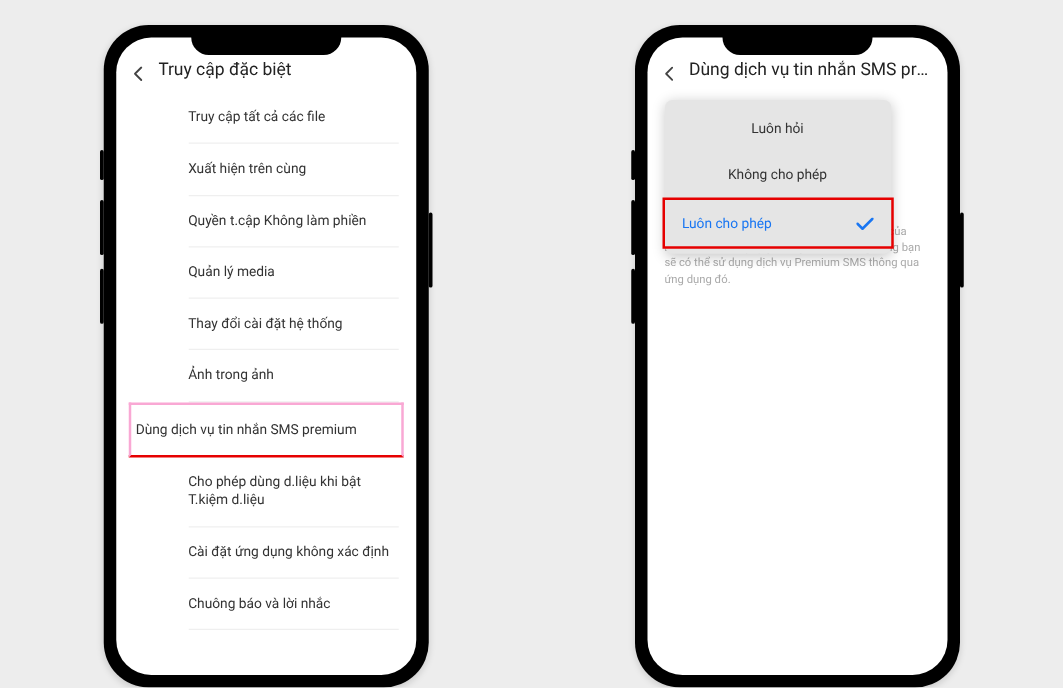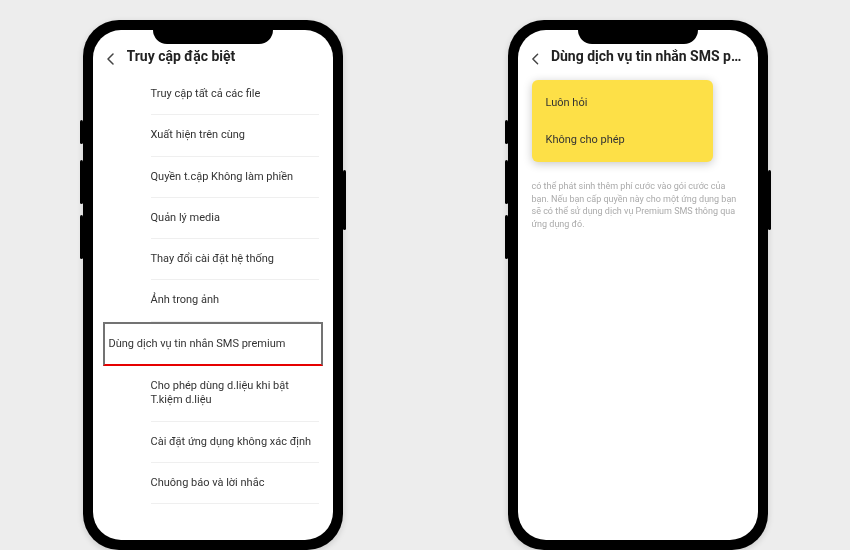--- a/index.html
+++ b/index.html
@@ -58,55 +58,56 @@
       gap: 10px;
     }
     .back-icon {
       width: 12px;
       height: 12px;
       display: inline-block;
     }
     .back-icon svg { width: 100%; height: 100%; }
     .title {
       font-size: 14px;
-      font-weight: 700;
+      font-weight: 400;
       color: #222;
       white-space: nowrap;
       overflow: hidden;
       text-overflow: ellipsis;
     }
     .list {
       padding: 0 14px;
     }
     .list-item {
       font-size: 11px;
       color: #333;
       padding: 13px 0;
       border-bottom: 1px solid #efefef;
       line-height: 1.3;
       margin-left: 44px;
     }
     .highlight-red {
-      border: 2px solid #737373;
+      border: 2px solid #f9a8d4;
       margin-left: -4px;
       margin-right: -4px;
       padding-left: 4px;
       padding-right: 20px;
       border-bottom: 2px solid #e60000;
     }
     .dropdown-panel {
       position: absolute;
       top: 50px;
       left: 14px;
       right: 45px;
-      background: #fde047;
+      background: #e5e5e5;
       border-radius: 6px;
       box-shadow: 0 2px 10px rgba(0,0,0,0.22);
       z-index: 5;
       padding: 4px 0;
+      text-align: center;
     }
     .dropdown-item {
       font-size: 11px;
       color: #333;
       padding: 12px 14px;
     }
     .dropdown-item.selected {
       color: #1976f2;
       display: flex;
       justify-content: space-between;
@@ -175,15 +176,21 @@
         <svg viewBox="0 0 12 12">
             <path d="M8 1 L3 6 L8 11" stroke="#444" stroke-width="1.5" fill="none" stroke-linecap="round" stroke-linejoin="round"></path>
           </svg>
       </span>
       <span class="title">Dùng dịch vụ tin nhắn SMS pre...</span>
     </div>
     <div class="bg-text">có thể phát sinh thêm phí cước vào gói cước của bạn. Nếu bạn cấp quyền này cho một ứng dụng bạn sẽ có thể sử dụng dịch vụ Premium SMS thông qua ứng dụng đó.</div>
     <div class="dropdown-panel" id="dropdown2">
         <div class="dropdown-item">Luôn hỏi</div>
         <div class="dropdown-item">Không cho phép</div>
+        <div class="dropdown-item selected">
+          <span>Luôn cho phép</span>
+          <span class="check-icon"><svg viewBox="0 0 14 10">
+              <path d="M1 5 L5 9 L13 1" stroke="#1976f2" stroke-width="2" fill="none" stroke-linecap="round" stroke-linejoin="round"></path>
+            </svg></span>
+        </div>
       </div>
   </div>
 </div>
 
 </body></html>

